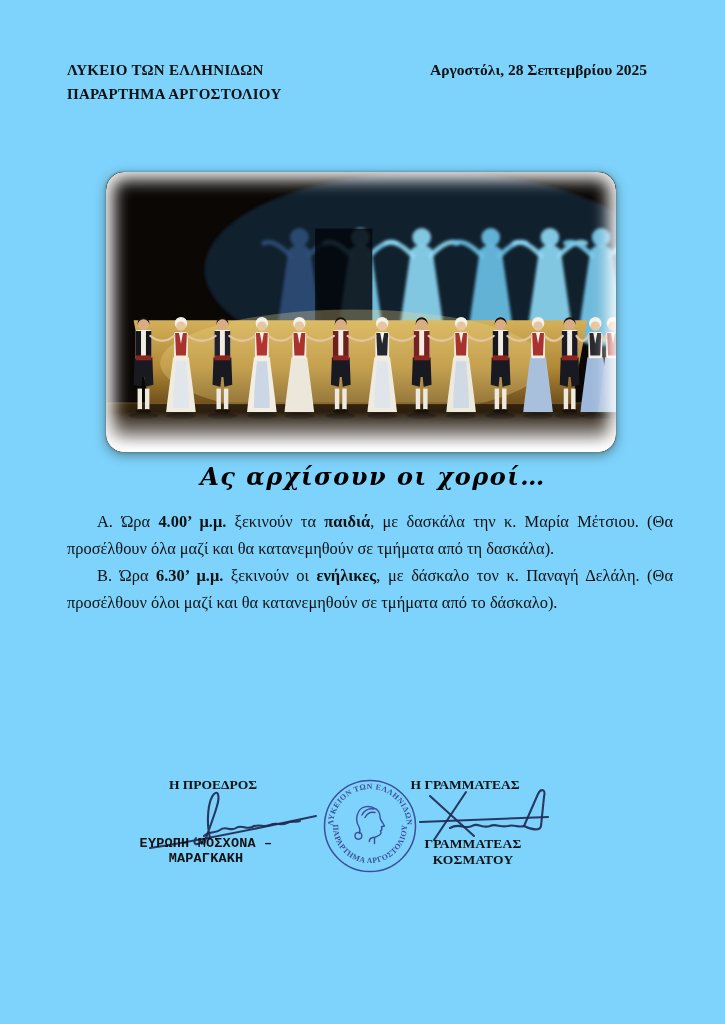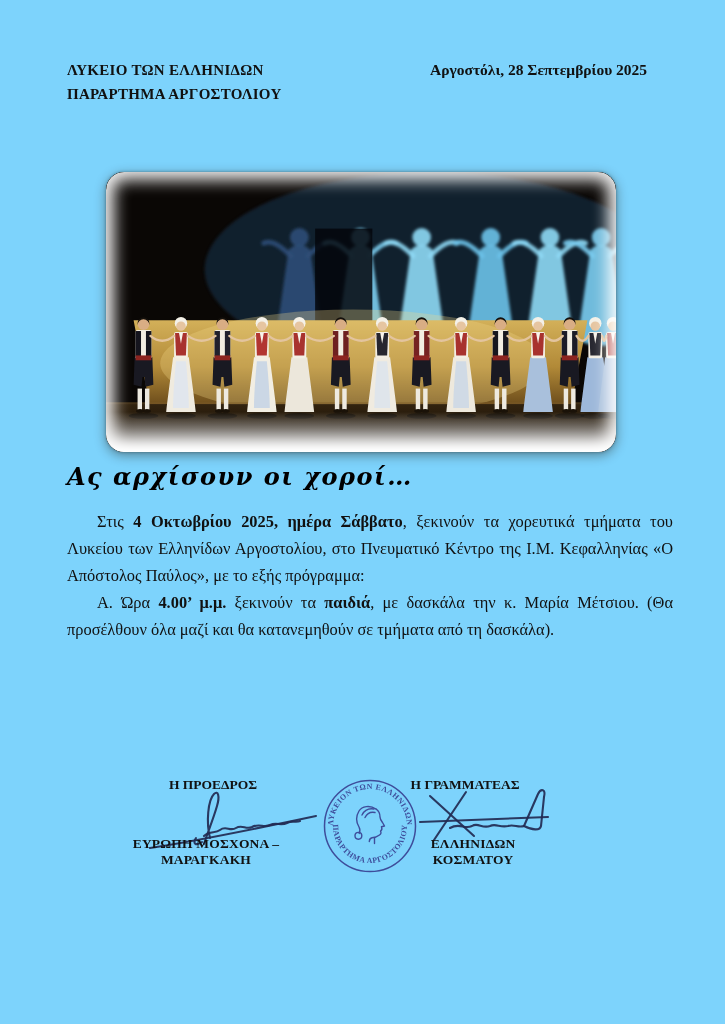--- a/index.html
+++ b/index.html
@@ -17,21 +17,21 @@
     box-shadow:0 3px 12px rgba(35,25,12,.45), 0 0 3px rgba(0,0,0,.35);
     background:#0a0705;
   }
   .photo svg{display:block;width:100%;height:100%;filter:blur(.4px);}
   .photo::after{
     content:'';position:absolute;inset:0;border-radius:18px;pointer-events:none;
     box-shadow:inset 0 0 16px 8px rgba(255,255,255,.95);
   }
   
   .title{
-    position:absolute;left:67px;top:462px;width:612px;margin:0;
+    position:absolute;left:67px;top:462px;width:612px;margin:0;text-align:center;
     font-family:"DejaVu Serif","Liberation Serif",serif;font-style:italic;font-weight:600;
     font-size:24px;letter-spacing:1.5px;color:#000;
   }
   
   .bodytext{
     position:absolute;left:67px;top:508px;width:606px;
     font-size:16.4px;line-height:27px;text-align:justify;
   }
   .bodytext p{margin:0;text-indent:30px;}
   .bodytext b{font-weight:bold;}
@@ -42,21 +42,21 @@
   .role.secretary{left:395px;}
   .sig{position:absolute;pointer-events:none;}
   .sig path{fill:none;stroke:#222a52;stroke-width:2.1;stroke-linecap:round;stroke-linejoin:round;opacity:.92;}
   .sig-left{left:146px;top:788px;}
   .sig-right{left:418px;top:786px;}
   .seal{position:absolute;left:322px;top:778px;}
   .seal .ring{fill:none;stroke:#3e4d9b;stroke-width:1.5;}
   .seal text{fill:#3e4d9b;font-family:"Liberation Serif",serif;font-weight:bold;}
   .seal .head{fill:none;stroke:#3e4d9b;stroke-width:1.4;stroke-linecap:round;stroke-linejoin:round;}
   .name{position:absolute;top:836px;text-align:center;font-weight:bold;font-size:13.5px;letter-spacing:.2px;}
-  .name.president{left:100px;width:212px;}
+  .name.president{left:100px;width:212px;font-family:Liberation Mono, monospace;}
   .name.secretary{left:398px;width:150px;}
 </style>
 </head>
 <body>
 
 <div class="page">
 
   <div class="org-block">
     <div>ΛΥΚΕΙΟ ΤΩΝ ΕΛΛΗΝΙΔΩΝ</div>
     <div>ΠΑΡΑΡΤΗΜΑ ΑΡΓΟΣΤΟΛΙΟΥ</div>
@@ -272,22 +272,22 @@
             <path d="M503,168 Q505,178 507,168" stroke="#e3c49e" stroke-width="2.4" fill="none" stroke-linecap="round"></path>
           </g>
         <rect x="0" y="246" width="517" height="41" fill="url(#fadeW)"></rect>
       </g>
     </svg>
   </figure>
 
   <h1 class="title">Ας αρχίσουν οι χοροί…</h1>
 
   <div class="bodytext">
-    <p><span>Στις </span><b>4 Οκτωβρίου 2025, ημέρα Σάββατο</b><span>, ξεκινούν τα χορευτικά τμήματα του Λυκείου των Ελληνίδων Αργοστολίου, στο Πνευματικό Κέντρο της Ι.Μ. Κεφαλληνίας «Ο Απόστολος Παύλος», με το εξής πρόγραμμα:</span></p>
     <p><span>Α. Ώρα </span><b>4.00’ μ.μ.</b><span> ξεκινούν τα </span><b>παιδιά</b><span>, με δασκάλα την κ. Μαρία Μέτσιου. (Θα προσέλθουν όλα μαζί και θα κατανεμηθούν σε τμήματα από τη δασκάλα).</span></p>
+    <p><span>Β. Ώρα </span><b>6.30’ μ.μ.</b><span> ξεκινούν οι </span><b>ενήλικες</b><span>, με δάσκαλο τον κ. Παναγή Δελάλη. (Θα προσέλθουν όλοι μαζί και θα κατανεμηθούν σε τμήματα από το δάσκαλο).</span></p>
   </div>
 
   <div class="role president">Η ΠΡΟΕΔΡΟΣ</div>
   <div class="role secretary">Η ΓΡΑΜΜΑΤΕΑΣ</div>
 
   <svg class="sig sig-left" width="176" height="62" viewBox="0 0 176 62">
     <path d="M64,50 C60,34 62,12 68,6 C72,2 74,8 71,18 C67,32 61,46 58,56"></path>
     <path d="M56,54 C50,58 46,56 50,50"></path>
     <path d="M58,48 C64,42 69,46 74,42 C80,37 84,44 90,40 C96,36 100,42 106,39 C113,35 118,40 124,37 C130,34 135,38 141,35 C146,32 150,35 154,33"></path>
     <path d="M4,60 C44,54 104,42 170,28"></path>
@@ -315,14 +315,14 @@
 
   <svg class="sig sig-right" width="146" height="58" viewBox="0 0 146 58">
     <path d="M12,10 L56,50"></path>
     <path d="M48,6 L16,54"></path>
     <path d="M32,42 C42,36 46,44 54,40 C60,36 64,43 72,40 C78,37 82,42 90,40 C96,38 100,42 106,40"></path>
     <path d="M106,40 L120,8 C123,2 128,3 126,11 L123,40 C122,45 114,44 106,40"></path>
     <path d="M2,36 L130,31"></path>
   </svg>
 
   <div class="name president">ΕΥΡΩΠΗ ΜΟΣΧΟΝΑ – ΜΑΡΑΓΚΑΚΗ</div>
-  <div class="name secretary">ΕΛΛΗΝΙΔΩΝ ΚΟΣΜΑΤΟΥ</div>
+  <div class="name secretary">ΓΡΑΜΜΑΤΕΑΣ ΚΟΣΜΑΤΟΥ</div>
 </div>
 
 </body></html>

